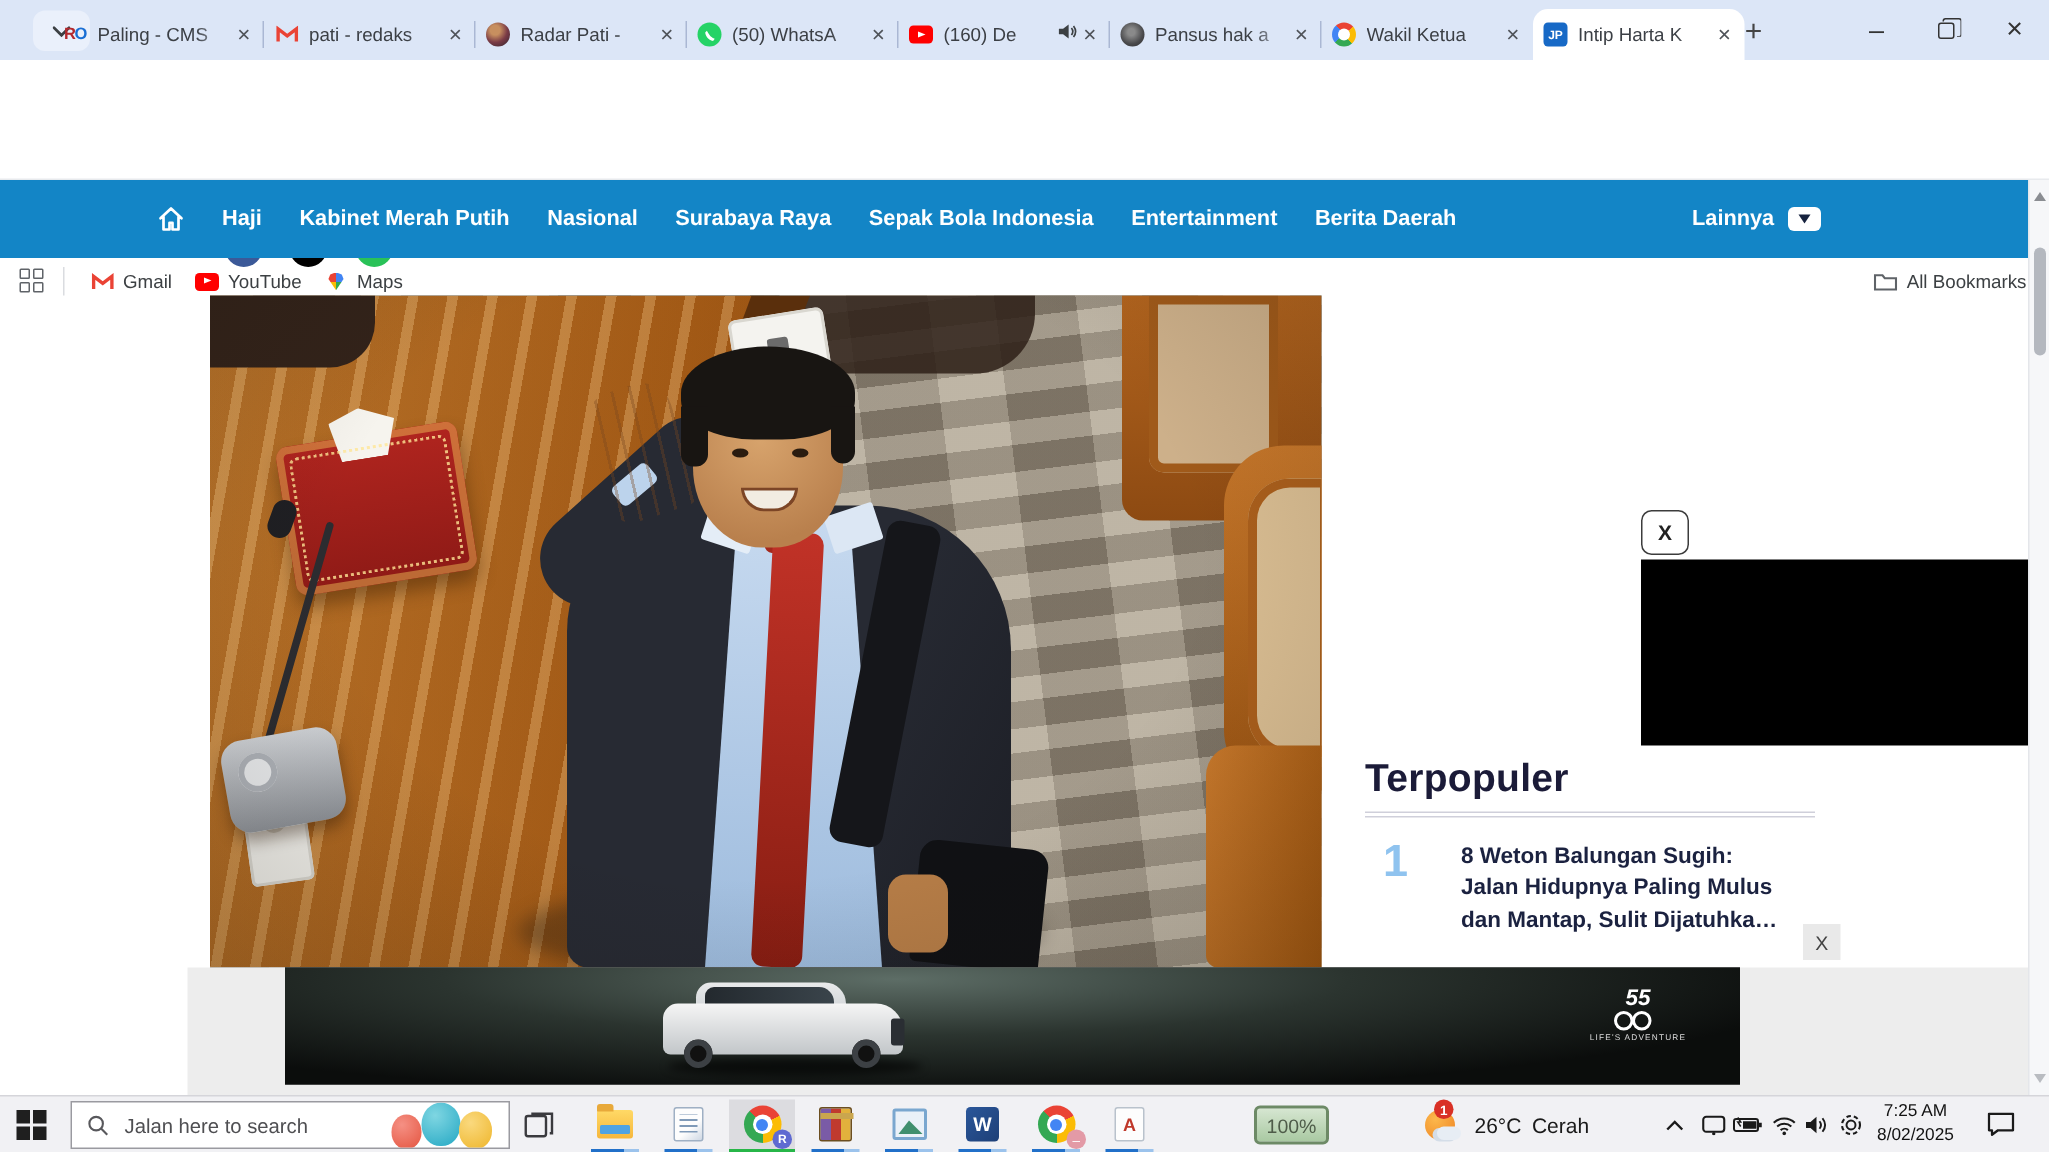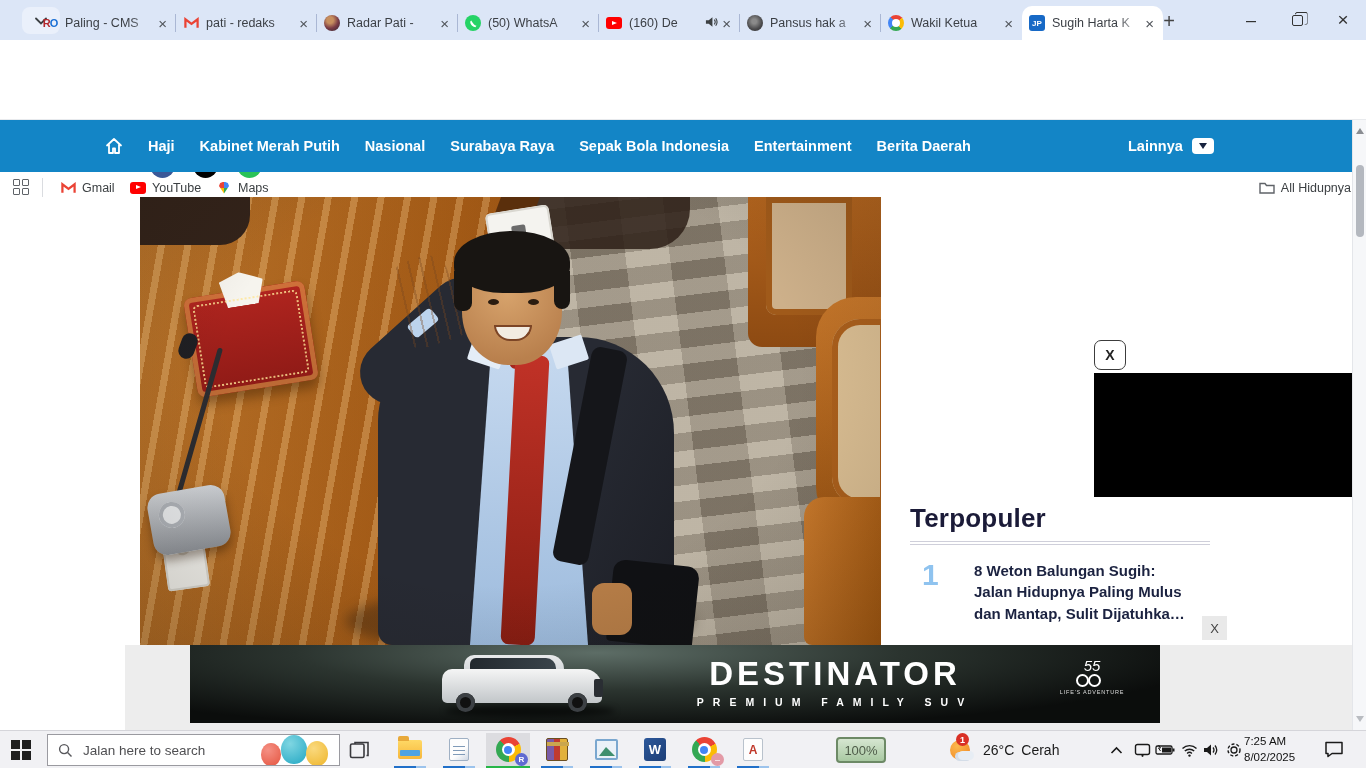--- a/index.html
+++ b/index.html
@@ -154,21 +154,21 @@
   .suv-body{position:absolute;left:252px;top:24px;width:160px;height:34px;background:linear-gradient(#f5f5f5,#c2c6c9);border-radius:10px 18px 5px 5px}
   .suv-cab{position:absolute;left:274px;top:10px;width:100px;height:20px;background:linear-gradient(#e9eaeb,#cfd3d6);border-radius:10px 14px 0 0}
   .suv-win{position:absolute;left:280px;top:13px;width:86px;height:13px;background:linear-gradient(90deg,#23292e,#3a444b);border-radius:6px 10px 0 0}
   .suv-w1,.suv-w2{position:absolute;top:48px;width:19px;height:19px;border-radius:50%;background:#111;box-shadow:inset 0 0 0 4px #3c4044}
   .suv-w1{left:266px}.suv-w2{left:378px}
   .suv-grille{position:absolute;left:404px;top:34px;width:9px;height:18px;background:#2a2e33;border-radius:2px}
   #dest{position:absolute;left:455px;top:12px;width:380px;text-align:center;color:#fff}
   #dest .model{font-size:33px;font-weight:800;letter-spacing:4px;line-height:1.05}
   #dest .sub{font-size:10.5px;font-weight:bold;letter-spacing:9px;margin-top:4px}
   #anniv{position:absolute;left:862px;top:12px;width:80px;text-align:center;color:#fff}
-  #anniv .n55{font-size:15px;font-weight:400;font-style:italic}
+  #anniv .n55{font-size:15px;font-weight:700;font-style:italic}
   #anniv .inf{position:relative;height:16px;margin-top:-2px}
   #anniv .inf i{position:absolute;top:2px;width:13px;height:13px;border:2.5px solid #fff;border-radius:50%}
   #anniv .inf i:nth-child(1){left:24px}
   #anniv .inf i:nth-child(2){left:36px}
   #anniv .la{font-size:5.5px;letter-spacing:.8px;margin-top:1px;color:#ddd}
 
   
   #taskbar{position:absolute;left:0;top:730px;width:1366px;height:38px;background:#f1f1f4;border-top:1px solid #d5d5da;z-index:9}
   #start{position:absolute;left:11px;top:9px;width:20px;height:20px;display:grid;grid-template-columns:9px 9px;grid-template-rows:9px 9px;gap:1.5px;cursor:pointer}
   #start span{background:#1f1f1f}
@@ -202,21 +202,21 @@
   .ic-word{width:22px;height:23px;border-radius:3px;background:linear-gradient(135deg,#2b579a,#1d3f77);color:#fff;font-size:13px;font-weight:bold;display:flex;align-items:center;justify-content:center}
   .ic-edita{width:20px;height:23px;background:#fdfdfd;border:1px solid #b9c2cc;border-radius:2px;color:#c0392b;font-size:12px;font-weight:bold;display:flex;align-items:center;justify-content:center}
   #battery-widget{position:absolute;left:836px;top:6px;width:50px;height:26px;border-radius:4px;background:linear-gradient(#d6e6d1,#a9c9a2);border:2px solid #6d8a66;color:#4e5c49;font-size:13px;display:flex;align-items:center;justify-content:center;cursor:pointer}
   #weather{position:absolute;left:948px;top:4px;height:30px;display:flex;align-items:center;gap:7px;cursor:pointer}
   .w-icon{position:relative;width:28px;height:28px}
   .w-sun{position:absolute;left:2px;top:4px;width:20px;height:20px;border-radius:50%;background:radial-gradient(circle at 35% 30%,#fcb84c,#ee8322)}
   .w-cloud{position:absolute;left:10px;top:15px;width:16px;height:9px;border-radius:8px;background:#e7edf4;box-shadow:-3px 1px 0 #d4dde8}
   .w-badge{position:absolute;left:8px;top:-3px;width:13px;height:13px;border-radius:50%;background:#d93025;color:#fff;font-size:9px;font-weight:bold;display:flex;align-items:center;justify-content:center}
   #weather .temp,#weather .cond{font-size:14px;color:#1a1a1a}
   .tray-ic{position:absolute;top:10px;width:20px;height:18px;display:flex;align-items:center;justify-content:center;cursor:pointer;color:#1a1a1a}
-  #clock{position:absolute;left:1244px;top:3px;width:66px;text-align:left;font-size:11.5px;color:#111;line-height:1.35;cursor:pointer}
+  #clock{position:absolute;left:1244px;top:3px;width:66px;text-align:center;font-size:11.5px;color:#111;line-height:1.35;cursor:pointer}
   #notif{position:absolute;left:1324px;top:9px;width:22px;height:20px;cursor:pointer}
 </style>
 </head>
 <body>
 
 <div id="screen">
 
   <div id="tabstrip">
     <div id="tab-overflow">
       <svg width="12" height="8" viewBox="0 0 12 8">
@@ -275,21 +275,21 @@
         <span class="t-close">×</span>
         <span class="sep"></span>
       </div>
       <div class="tab">
         <span class="fav fav-google"></span>
         <span class="t-title">Wakil Ketua </span>
         <span class="t-close">×</span>
       </div>
       <div class="tab active">
         <span class="fav fav-jp">JP</span>
-        <span class="t-title">Sugih Harta K</span>
+        <span class="t-title">Intip Harta K</span>
         <span class="t-close">×</span>
       </div>
     </div>
     <div id="newtab">+</div>
     <div class="winctl" id="win-min">–</div>
     <div class="winctl" id="win-max">
         <span class="box"></span>
       </div>
     <div class="winctl" id="win-close">×</div>
   </div>
@@ -353,21 +353,21 @@
           <span class="ic-maps"></span>
         </span>
       <span>Maps</span>
     </div>
     <div id="bm-allbm">
       <span class="bm-ic">
           <svg width="16" height="13" viewBox="0 0 16 13">
             <path d="M1 2.5h5l1.5 2H15v7.5H1z" fill="none" stroke="#5f6368" stroke-width="1.4"></path>
           </svg>
         </span>
-      <span>All Hidupnya</span>
+      <span>All Bookmarks</span>
     </div>
   </div>
 
   <div id="sitenav">
     <span id="nav-home">
       <svg width="20" height="20" viewBox="0 0 20 20">
           <path d="M3 9.5 10 3l7 6.5M5 8.5V17h4v-4.5h2V17h4V8.5" fill="none" stroke="#fff" stroke-width="1.8" stroke-linejoin="round" stroke-linecap="round"></path>
         </svg>
     </span>
     <div id="nav-more">
@@ -450,24 +450,20 @@
 
   <div id="ad-wrap">
     <div id="banner">
       <div class="suv-shadow"></div>
       <div class="suv-cab"></div>
       <div class="suv-win"></div>
       <div class="suv-body"></div>
       <div class="suv-w1"></div>
       <div class="suv-w2"></div>
       <div class="suv-grille"></div>
-      <div id="dest">
-        <div class="model">DESTINATOR</div>
-        <div class="sub">PREMIUM FAMILY SUV</div>
-      </div>
       <div id="anniv">
         <div class="n55">55</div>
         <div class="inf">
             <i></i>
             <i></i>
           </div>
         <div class="la">LIFE'S ADVENTURE</div>
       </div>
     </div>
   </div>

